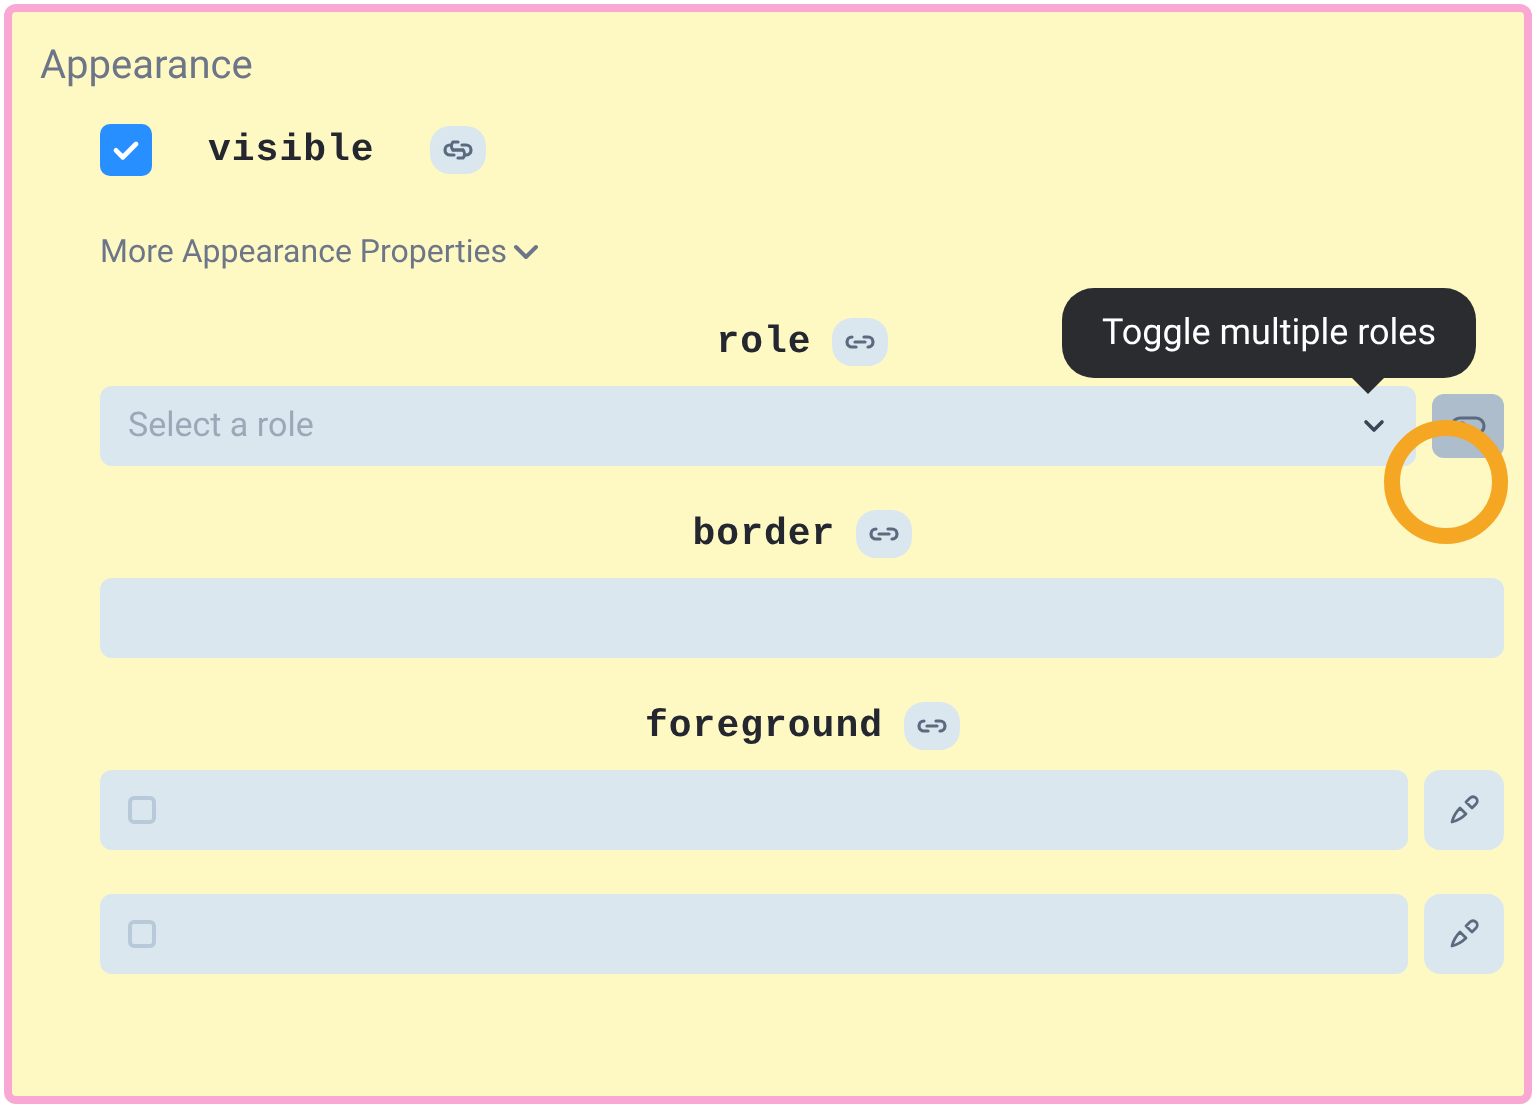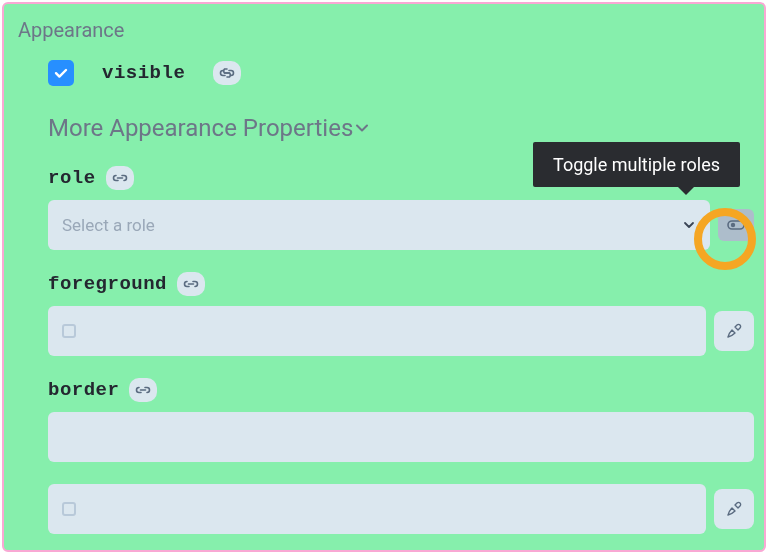--- a/index.html
+++ b/index.html
@@ -9,25 +9,25 @@
     background: #fff;
     font-family: -apple-system, BlinkMacSystemFont, "Segoe UI", Roboto, sans-serif;
     width: 768px;
     height: 554px;
     overflow: hidden;
   }
   .panel {
     width: 764px;
     height: 550px;
     margin: 2px;
-    border: 2px solid #f9a8d4;
+    border: 4px solid #f9a8d4;
     border-radius: 6px;
     padding: 14px 10px 14px 14px;
     position: relative;
-    background: #86efac;
+    background: #fef9c3;
   }
   .section-title {
     font-size: 20px;
     font-weight: 400;
     color: #6d7688;
     margin: 0 0 18px 0;
   }
   .visible-row {
     display: flex;
     align-items: center;
@@ -61,43 +61,44 @@
     align-items: center;
     justify-content: center;
   }
   .link-pill svg { display: block; }
   .more-row {
     padding-left: 30px;
     display: flex;
     align-items: center;
     gap: 1px;
     color: #6d7688;
-    font-size: 24px;
+    font-size: 16px;
     margin-bottom: 24px;
     cursor: pointer;
   }
   .prop {
     padding-left: 30px;
     margin-bottom: 8px;
     position: relative;
   }
   .prop-header {
     display: flex;
     align-items: center;
     gap: 10px;
     margin-bottom: 10px;
+    justify-content: center;
   }
   .row {
     display: flex;
     align-items: center;
     gap: 8px;
   }
   .select-field, .input-field {
     flex: 1;
-    height: 50px;
+    height: 40px;
     background: #dbe7ef;
     border-radius: 6px;
     border: none;
     display: flex;
     align-items: center;
     padding: 0 14px;
     color: #9aa8b8;
     font-size: 17px;
     position: relative;
   }
@@ -133,21 +134,21 @@
 
   
   .tooltip {
     position: absolute;
     top: 138px;
     right: 24px;
     background: #2a2c30;
     color: #fff;
     font-size: 18px;
     padding: 12px 20px;
-    border-radius: 2px;
+    border-radius: 16px;
     white-space: nowrap;
     z-index: 5;
   }
   .tooltip::after {
     content: "";
     position: absolute;
     bottom: -8px;
     right: 46px;
     border-left: 8px solid transparent;
     border-right: 8px solid transparent;
@@ -215,54 +216,54 @@
         <svg width="18" height="12" viewBox="0 0 18 12">
           <rect x="1" y="2" width="16" height="8" rx="4" fill="none" stroke="#5a6b80" stroke-width="1.6"></rect>
           <circle cx="6" cy="6" r="2.2" fill="#5a6b80"></circle>
         </svg>
       </button>
     </div>
   </div>
 
   <div class="prop prop-block">
     <div class="prop-header">
+      <span class="mono-label">border</span>
+      <span class="link-pill">
+        <svg width="16" height="14" viewBox="0 0 16 14">
+          <path d="M4 4.5 A2.5 2.5 0 0 0 4 9.5 L6 9.5 M12 9.5 A2.5 2.5 0 0 0 12 4.5 L10 4.5 M5.5 7 L10.5 7" stroke="#5a6b80" stroke-width="1.6" fill="none" stroke-linecap="round"></path>
+        </svg>
+      </span>
+    </div>
+    <div class="row">
+      <div class="input-field"></div>
+    </div>
+  </div>
+
+  <div class="prop prop-block">
+    <div class="prop-header">
       <span class="mono-label">foreground</span>
       <span class="link-pill">
         <svg width="16" height="14" viewBox="0 0 16 14">
           <path d="M4 4.5 A2.5 2.5 0 0 0 4 9.5 L6 9.5 M12 9.5 A2.5 2.5 0 0 0 12 4.5 L10 4.5 M5.5 7 L10.5 7" stroke="#5a6b80" stroke-width="1.6" fill="none" stroke-linecap="round"></path>
         </svg>
       </span>
     </div>
     <div class="row">
       <div class="input-field">
         <span class="tiny-square"></span>
       </div>
       <button class="icon-btn">
         <svg width="18" height="18" viewBox="0 0 18 18">
           <path d="M3 15 C3 15 4 11 7 8 L10 11 C7 14 3 15 3 15 Z M10 5 L13 8 M12 3 A2 2 0 1 1 15 6 L13 8 L10 5 Z" stroke="#5a6b80" stroke-width="1.4" fill="none" stroke-linejoin="round" stroke-linecap="round"></path>
         </svg>
       </button>
     </div>
   </div>
 
   <div class="prop prop-block">
-    <div class="prop-header">
-      <span class="mono-label">border</span>
-      <span class="link-pill">
-        <svg width="16" height="14" viewBox="0 0 16 14">
-          <path d="M4 4.5 A2.5 2.5 0 0 0 4 9.5 L6 9.5 M12 9.5 A2.5 2.5 0 0 0 12 4.5 L10 4.5 M5.5 7 L10.5 7" stroke="#5a6b80" stroke-width="1.6" fill="none" stroke-linecap="round"></path>
-        </svg>
-      </span>
-    </div>
-    <div class="row">
-      <div class="input-field"></div>
-    </div>
-  </div>
-
-  <div class="prop prop-block">
     <div class="row">
       <div class="input-field">
         <span class="tiny-square"></span>
       </div>
       <button class="icon-btn">
         <svg width="18" height="18" viewBox="0 0 18 18">
           <path d="M3 15 C3 15 4 11 7 8 L10 11 C7 14 3 15 3 15 Z M10 5 L13 8 M12 3 A2 2 0 1 1 15 6 L13 8 L10 5 Z" stroke="#5a6b80" stroke-width="1.4" fill="none" stroke-linejoin="round" stroke-linecap="round"></path>
         </svg>
       </button>
     </div>

